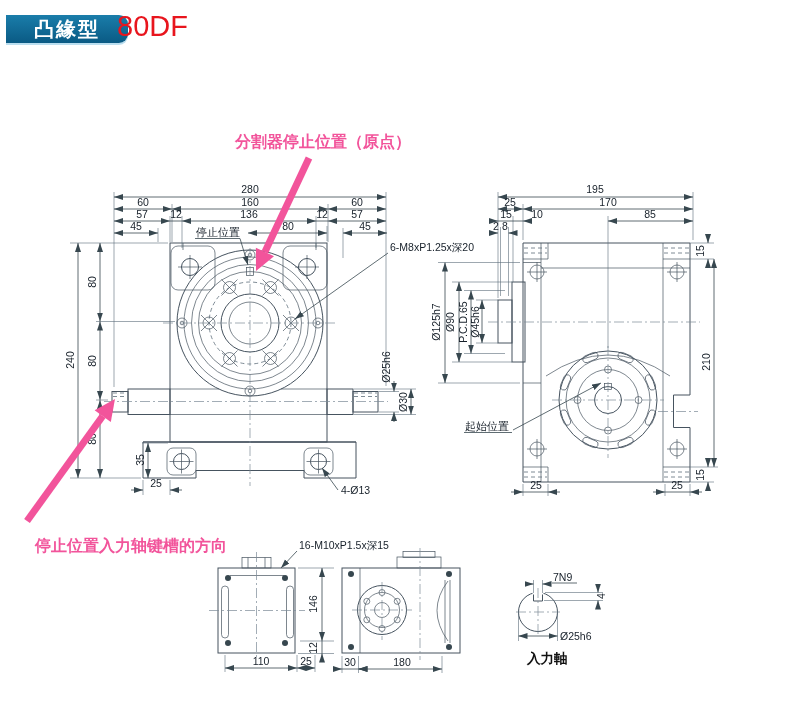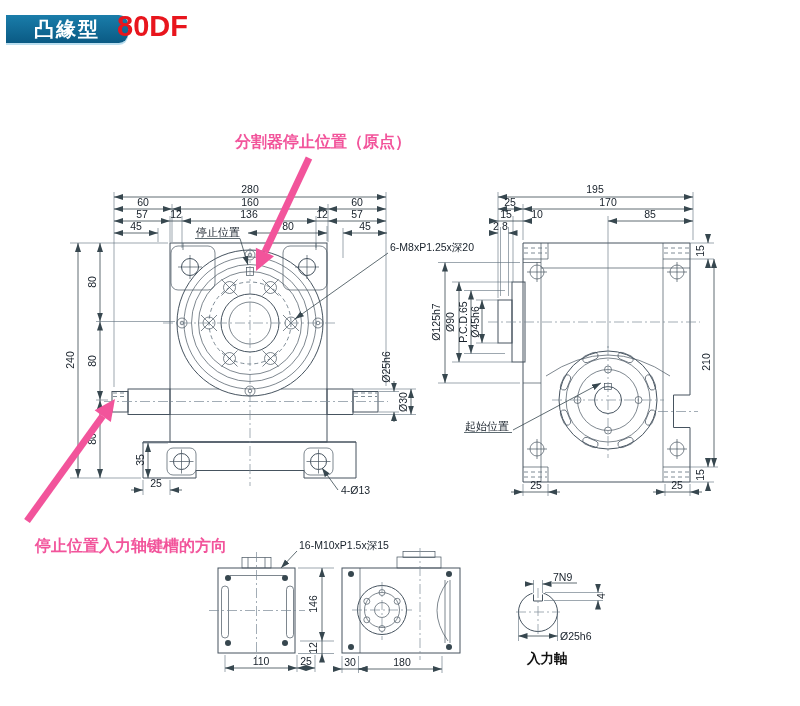--- a/index.html
+++ b/index.html
@@ -4,21 +4,21 @@
 <style>
   html,body{margin:0;padding:0;background:#fff;}
   .page{position:relative;width:800px;height:706px;background:#fff;overflow:hidden;
         font-family:"Liberation Sans",sans-serif;}
   .badge{position:absolute;left:6px;top:15px;width:122px;height:28px;
          background:linear-gradient(180deg,#1d7fae 0%,#11739f 10%,#0a5a84 90%);
          background:linear-gradient(180deg,#1a7daa,#0a5a84);
          border-radius:0 9px 9px 0;display:flex;align-items:center;justify-content:center;
          box-shadow:0 2px 0 rgba(130,195,225,.55);}
   .badge span{color:#fff;font-size:20px;font-weight:bold;letter-spacing:2px;line-height:1;}
-  .model{position:absolute;left:117px;top:12px;color:#e8151d;font-size:29px;font-weight:bold;line-height:1;}
+  .model{position:absolute;left:117px;top:12px;color:#e8151d;font-size:29px;font-weight:normal;line-height:1;}
   svg{position:absolute;left:0;top:0;}
   .g   {stroke:#46535f;stroke-width:1;fill:none;}
   .gth {stroke:#46535f;stroke-width:.7;fill:none;}
   .dm  {stroke:#37474f;stroke-width:.8;fill:none;}
   .ext {stroke:#5d6d7a;stroke-width:.6;fill:none;}
   .cl  {stroke:#7b8a97;stroke-width:.7;fill:none;stroke-dasharray:10 3 2 3;}
   .dsh {stroke:#5d6d7a;stroke-width:.8;fill:none;stroke-dasharray:4 3;}
   text {font-family:"Liberation Sans",sans-serif;}
   .d   {font-size:10.5px;fill:#17202a;}
   .dc  {font-size:11px;fill:#17202a;}

